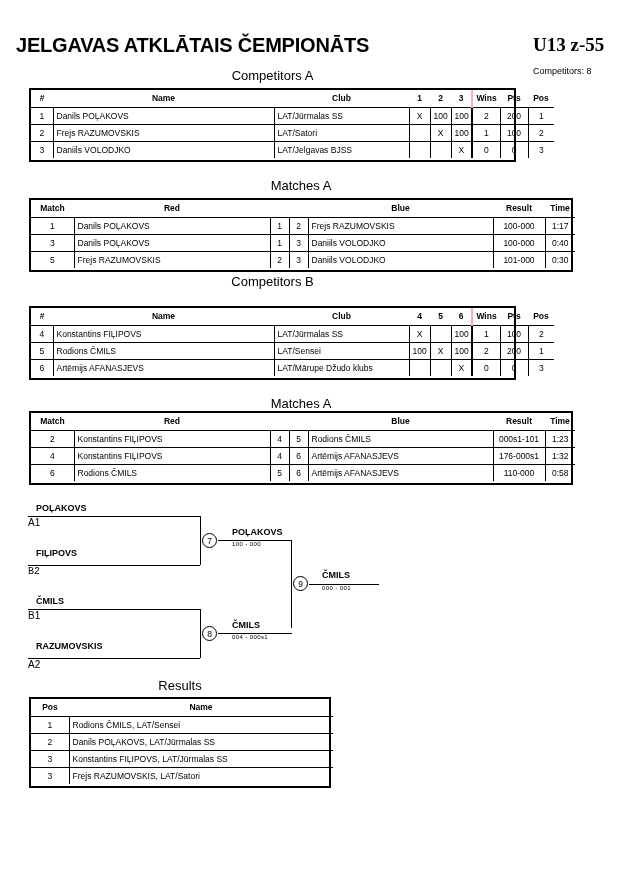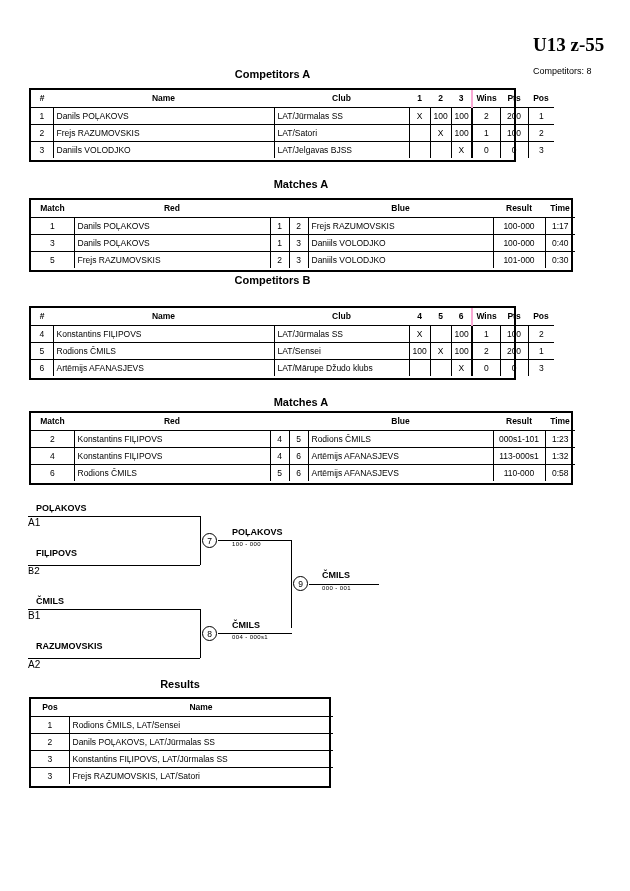--- a/index.html
+++ b/index.html
@@ -48,22 +48,22 @@
   .competitors-count {
     position: absolute;
     left: 533px; top: 66px;
     font-size: 9px;
     white-space: nowrap;
   }
 
   
   .caption {
     position: absolute;
-    font-size: 11px;
-    font-weight: bold;
+    font-size: 13px;
+    font-weight: normal;
     text-align: center;
     white-space: nowrap;
   }
 
   
   .tbl {
     position: absolute;
     border: 2px solid #000;
     border-collapse: collapse;
     background: #fff;
@@ -142,20 +142,21 @@
     position: absolute;
     font-size: 6px;
     white-space: nowrap;
     letter-spacing: 0.4px;
   }
 </style>
 </head>
 <body>
 
 <div class="header">
+  <div class="title-main">JELGAVAS ATKLĀTAIS ČEMPIONĀTS</div>
   <div class="title-cat">U13 z-55</div>
 </div>
 <div class="competitors-count">Competitors: 8</div>
 
 <div class="caption" style="left:29px; top:68px; width:487px;">Competitors A</div>
 
 <div class="tbl" id="pool-a" style="left:29px; top:88px; width:487px; height:74px;">
   <table>
     <colgroup>
       <col style="width:22px">
@@ -374,21 +375,21 @@
           <td class="l b">Rodions ČMILS</td>
           <td class="c">000s1-101</td>
           <td class="c">1:23</td>
         </tr>
         <tr>
           <td class="c">4</td>
           <td class="l b">Konstantins FIĻIPOVS</td>
           <td class="c">4</td>
           <td class="c">6</td>
           <td class="l">Artēmijs AFANASJEVS</td>
-          <td class="c">113-000s1</td>
+          <td class="c">176-000s1</td>
           <td class="c">1:32</td>
         </tr>
         <tr>
           <td class="c">6</td>
           <td class="l b">Rodions ČMILS</td>
           <td class="c">5</td>
           <td class="c">6</td>
           <td class="l">Artēmijs AFANASJEVS</td>
           <td class="c">110-000</td>
           <td class="c">0:58</td>

